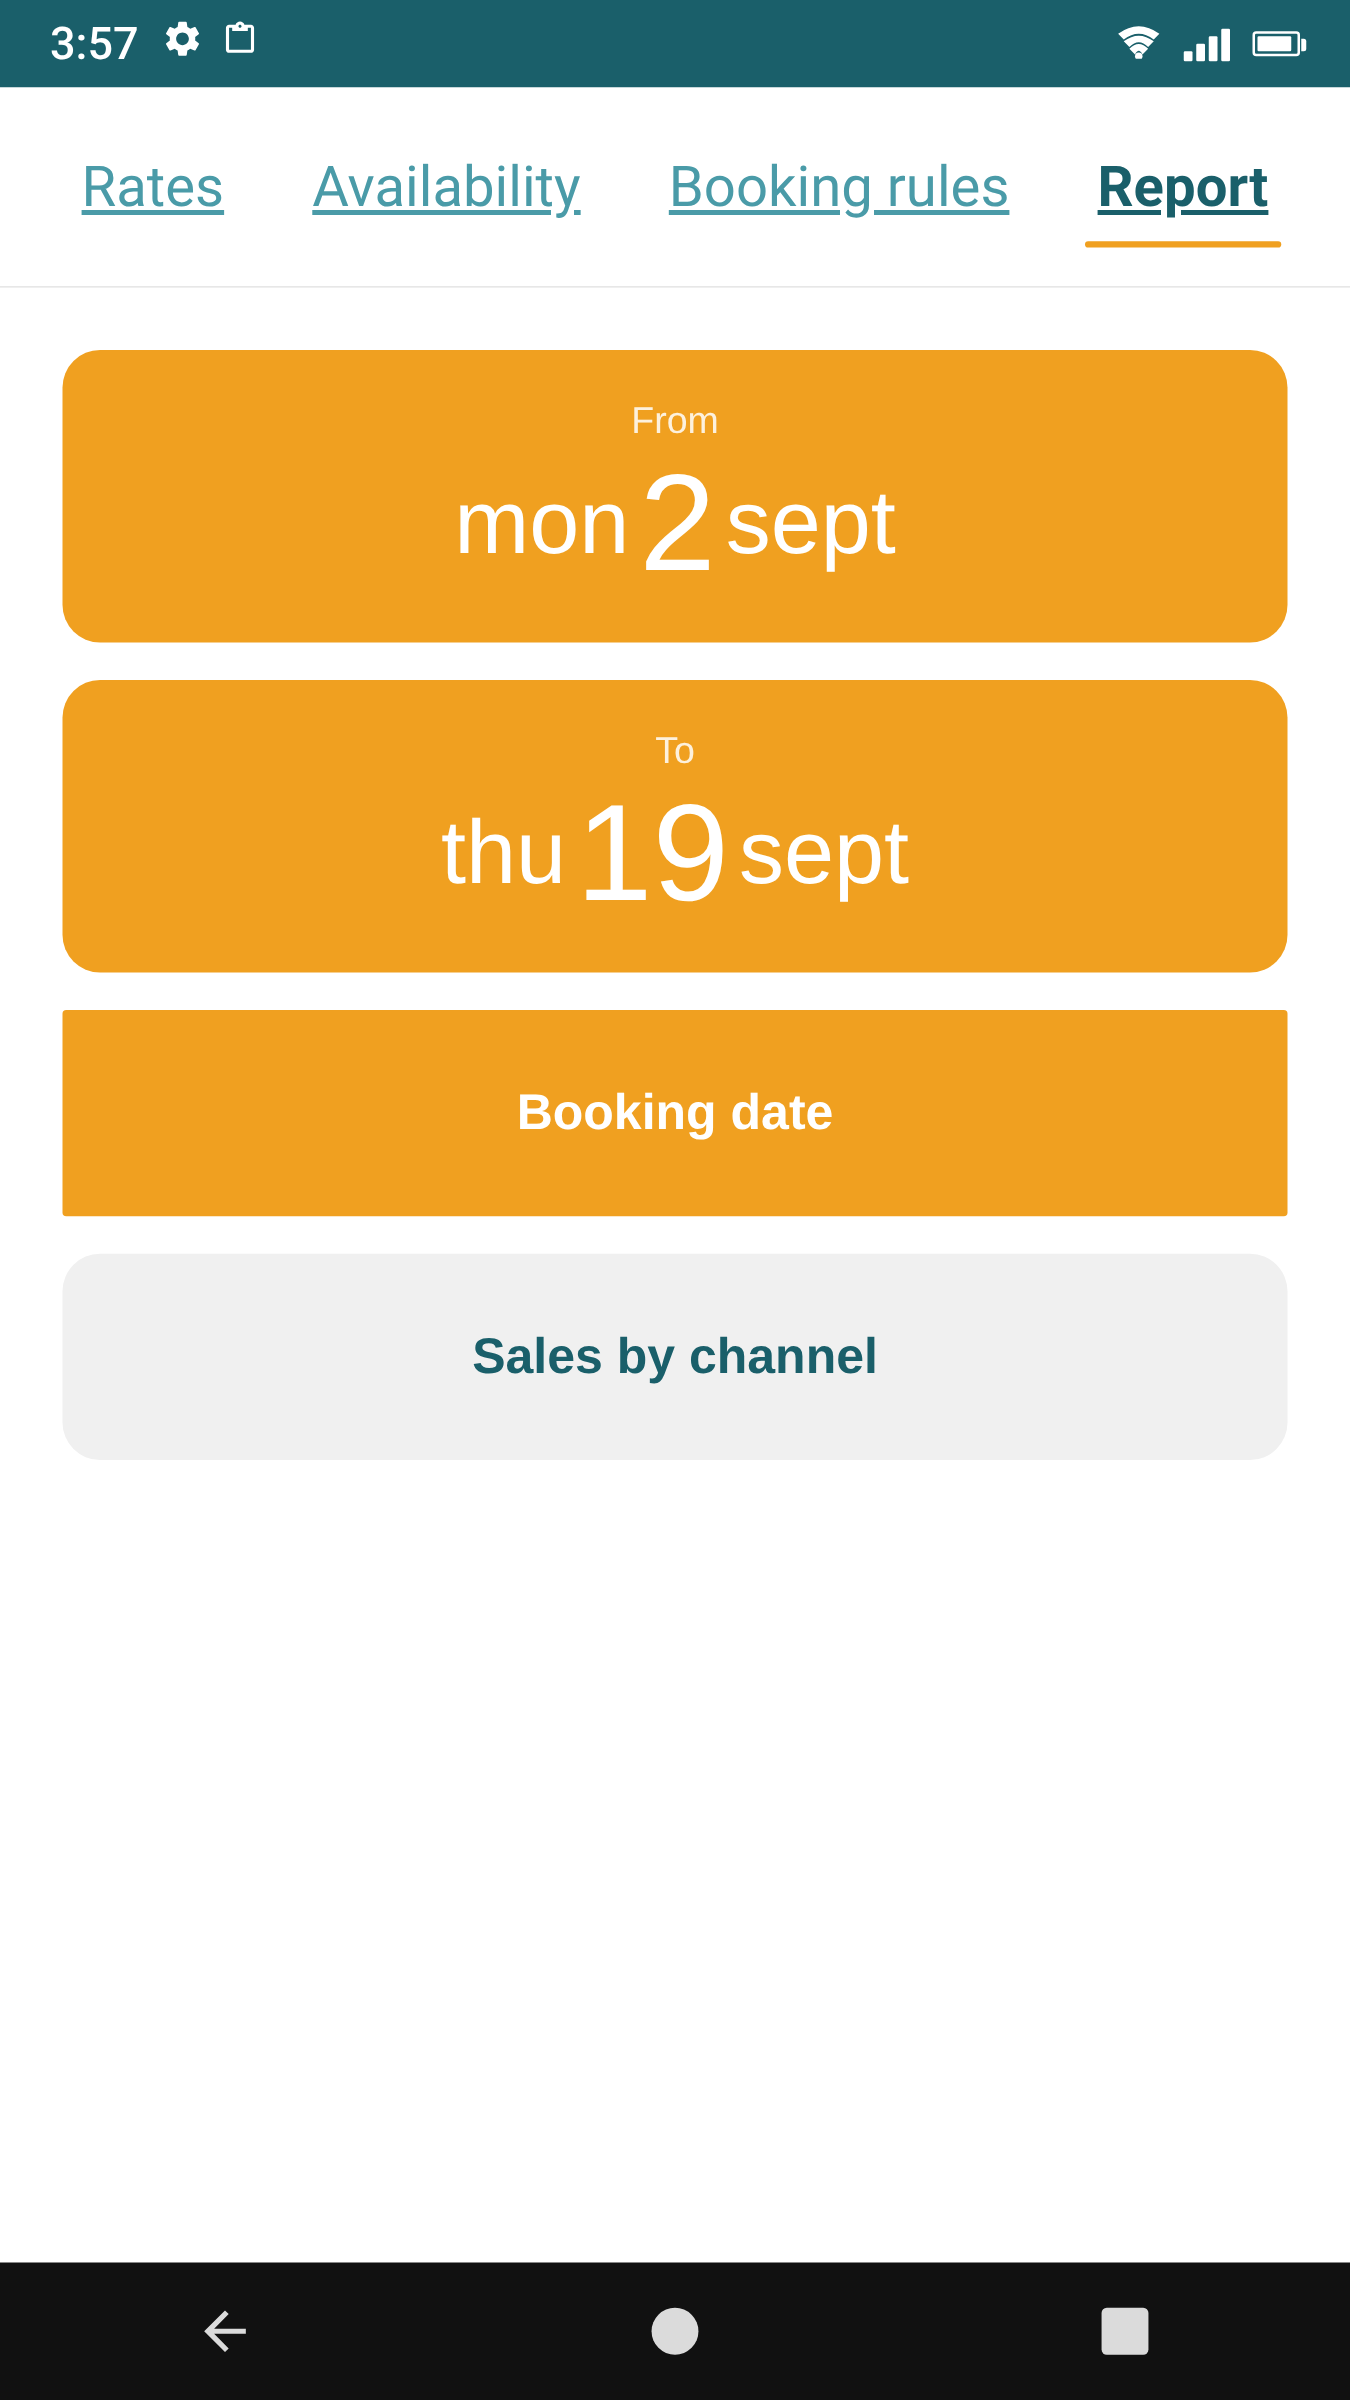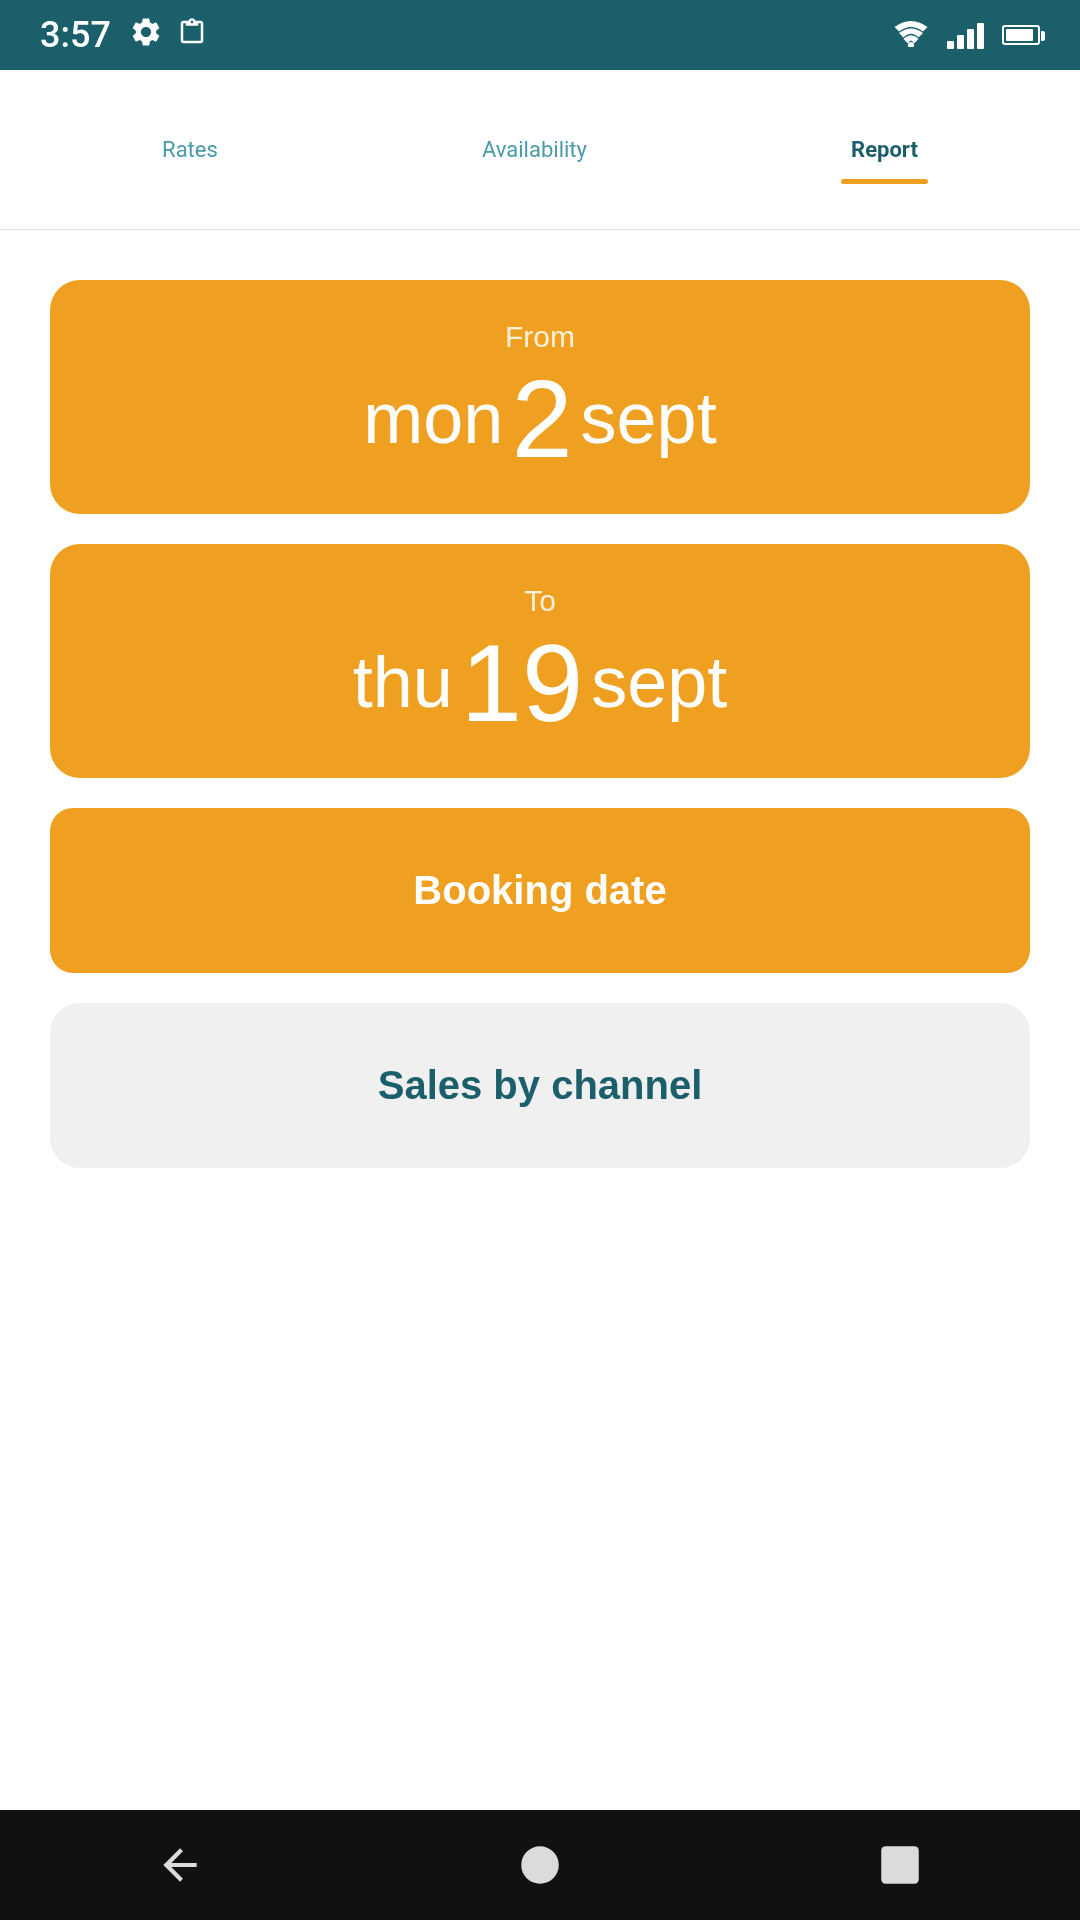--- a/index.html
+++ b/index.html
@@ -63,26 +63,27 @@
       height: 160px;
       background: #ffffff;
       display: flex;
       align-items: center;
       justify-content: space-around;
       padding: 0 30px;
       border-bottom: 1px solid #e0e0e0;
     }
 
     .nav-tab {
-      font-size: 22px;
+      font-size: 45px;
       color: #4a9ba8;
       font-weight: 400;
       padding: 20px 10px;
       cursor: pointer;
       position: relative;
+      text-decoration: underline;
     }
 
     .nav-tab.active {
       color: #1a5f6a;
       font-weight: 700;
     }
 
     .nav-tab.active::after {
       content: '';
       position: absolute;
@@ -137,21 +138,21 @@
 
     .date-button .date-value .day-number {
       font-size: 110px;
       font-weight: 200;
       line-height: 1;
     }
 
     .action-button {
       width: 100%;
       background: #f0a020;
-      border-radius: 23px;
+      border-radius: 3px;
       padding: 60px 78px;
       display: flex;
       align-items: flex-start;
       justify-content: center;
       cursor: pointer;
       border: none;
       outline: none;
     }
 
     .action-button .button-label {
@@ -289,20 +290,21 @@
 
     <span class="battery-icon">
       <span class="fill"></span>
     </span>
   </div>
 </div>
 
 <div class="nav-tabs">
   <div class="nav-tab">Rates</div>
   <div class="nav-tab">Availability</div>
+  <div class="nav-tab">Booking rules</div>
   <div class="nav-tab active">Report</div>
 </div>
 
 <div class="main-content">
 
   <button class="date-button">
     <span class="label">From</span>
     <div class="date-value">
       <span>mon</span>
       <span class="day-number">2</span>

